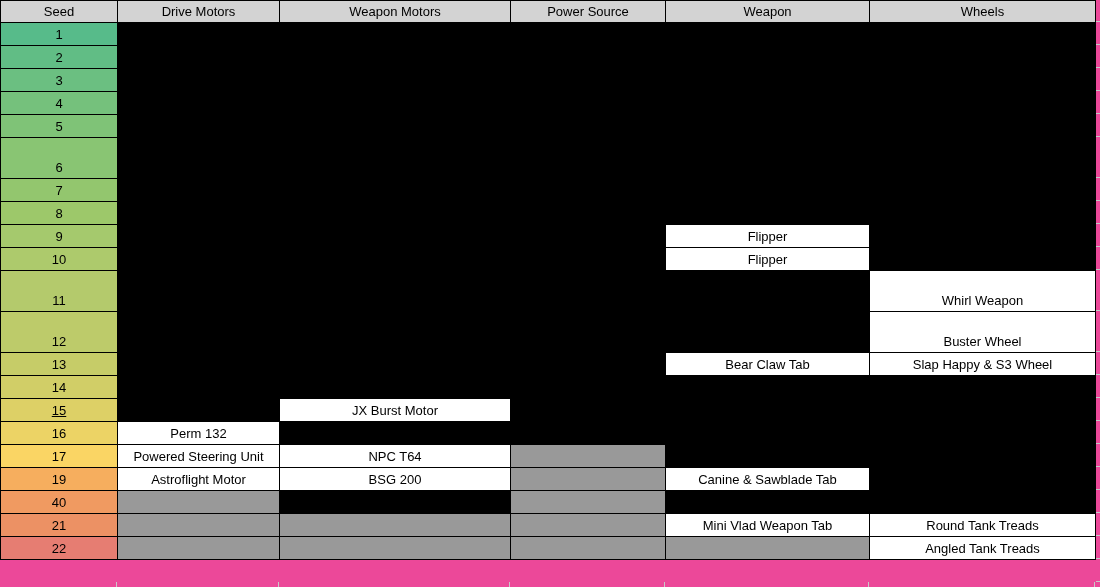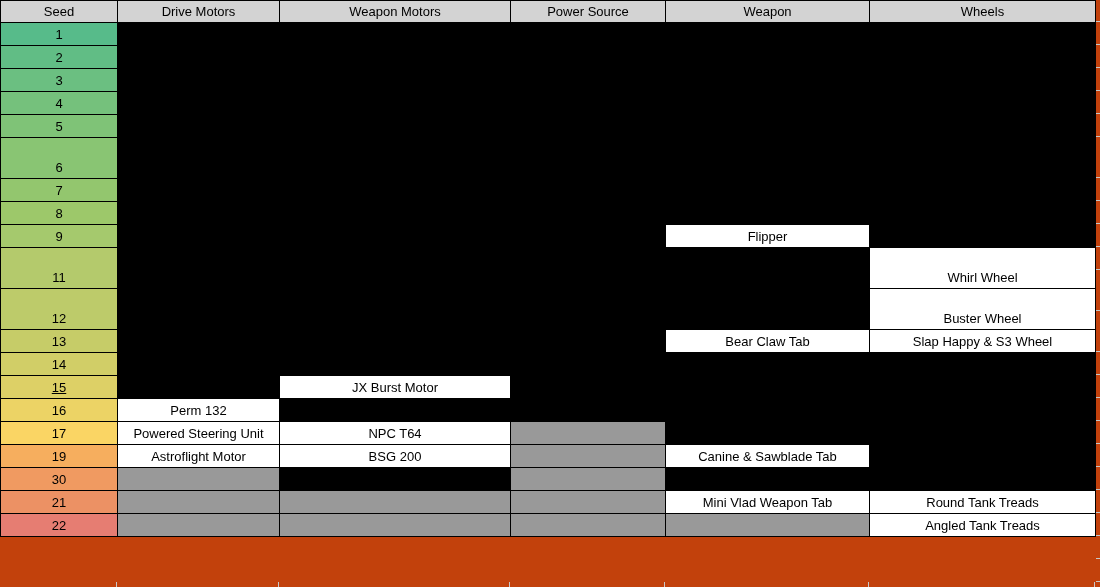--- a/index.html
+++ b/index.html
@@ -1,17 +1,17 @@
 <!DOCTYPE html>
 <html><head>
 <meta charset="utf-8">
 <style>
   html, body { margin:0; padding:0; background:#ffffff; }
   body { width:1100px; height:587px; font-family:"Liberation Sans", sans-serif; }
-  .sheet { position:relative; width:1100px; height:587px; background:#c2410c; overflow:hidden; }
+  .sheet { position:relative; width:1100px; height:587px; background:#ec4899; overflow:hidden; }
   table { border-collapse:collapse; table-layout:fixed; position:absolute; top:0; left:0; }
   th, td {
     border:1px solid #000000;
     font-size:13px; font-weight:400; color:#000000;
     text-align:center; vertical-align:bottom;
     padding:0 2px 3px 2px; white-space:nowrap; overflow:hidden;
     box-sizing:border-box;
   }
   th { background:#d3d3d3; font-weight:400; }
   td.black { background:#000000; }
@@ -111,27 +111,35 @@
           <td class="black"></td>
         </tr>
         <tr style="height: 23px;">
           <td style="background: rgb(165, 201, 109);">9</td>
           <td class="black"></td>
           <td class="black"></td>
           <td class="black"></td>
           <td class="white">Flipper</td>
           <td class="black"></td>
         </tr>
+        <tr style="height: 23px;">
+          <td style="background: rgb(173, 202, 108);">10</td>
+          <td class="black"></td>
+          <td class="black"></td>
+          <td class="black"></td>
+          <td class="white">Flipper</td>
+          <td class="black"></td>
+        </tr>
         <tr style="height: 41px;">
           <td style="background: rgb(180, 202, 108);">11</td>
           <td class="black"></td>
           <td class="black"></td>
           <td class="black"></td>
           <td class="black"></td>
-          <td class="white">Whirl Wheel</td>
+          <td class="white">Whirl Weapon</td>
         </tr>
         <tr style="height: 41px;">
           <td style="background: rgb(189, 203, 106);">12</td>
           <td class="black"></td>
           <td class="black"></td>
           <td class="black"></td>
           <td class="black"></td>
           <td class="white">Buster Wheel</td>
         </tr>
         <tr style="height: 23px;">
@@ -176,21 +184,21 @@
         </tr>
         <tr style="height: 23px;">
           <td style="background: rgb(246, 174, 94);">19</td>
           <td class="white">Astroflight Motor</td>
           <td class="white">BSG 200</td>
           <td class="gray"></td>
           <td class="white">Canine &amp; Sawblade Tab</td>
           <td class="black"></td>
         </tr>
         <tr style="height: 23px;">
-          <td style="background: rgb(240, 154, 97);">30</td>
+          <td style="background: rgb(240, 154, 97);">40</td>
           <td class="gray"></td>
           <td class="black"></td>
           <td class="gray"></td>
           <td class="black"></td>
           <td class="black"></td>
         </tr>
         <tr style="height: 23px;">
           <td style="background: rgb(236, 145, 100);">21</td>
           <td class="gray"></td>
           <td class="gray"></td>

